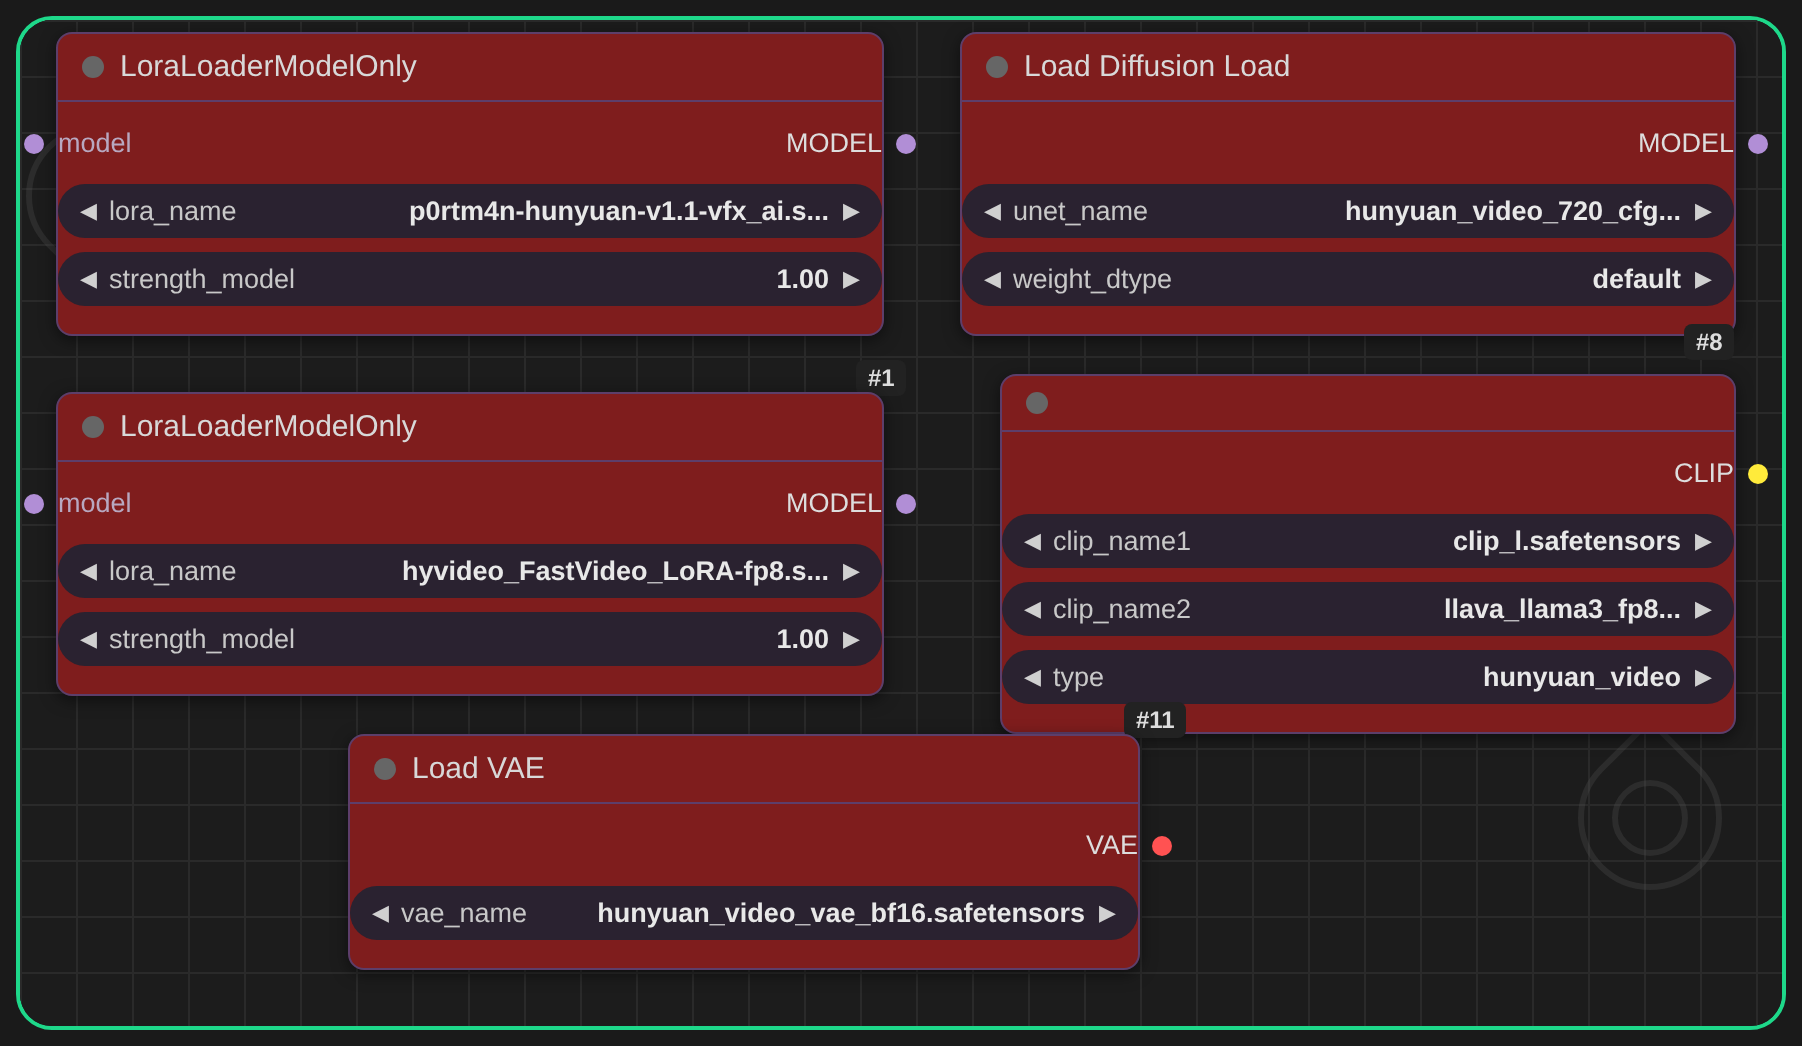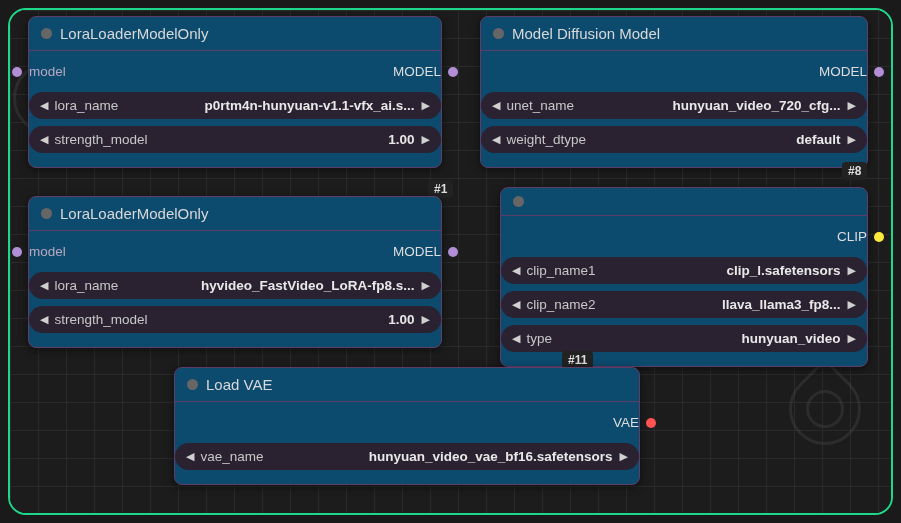--- a/index.html
+++ b/index.html
@@ -4,21 +4,21 @@
 <style>
 *{box-sizing:border-box;margin:0;padding:0}
 body{width:901px;height:523px;background:#1a1a1a;font-family:Arial,sans-serif;position:relative;overflow:hidden}
 .frame{position:absolute;inset:8px;border:2px solid #1ed88a;border-radius:18px;overflow:hidden}
 .grid{position:absolute;inset:0;background-image:linear-gradient(#2a2a2a 1px,transparent 1px),linear-gradient(90deg,#2a2a2a 1px,transparent 1px);background-size:28px 28px;background-color:#1c1c1c}
 .watermark{position:absolute;width:72px;height:72px;border:3px solid rgba(90,90,90,.25);border-radius:50% 0 50% 50%;transform:rotate(-45deg)}
 .watermark:before{content:"";position:absolute;inset:14px;border:3px solid rgba(90,90,90,.25);border-radius:50%}
 .wm1{left:3px;top:52px;transform:rotate(135deg)}
 .wm2{right:30px;bottom:68px;transform:rotate(-45deg)}
 .wires{position:absolute;inset:0;pointer-events:none}
-.node{position:absolute;background:#0c4a6e;border:1px solid #5d3e6a;border-radius:8px;box-shadow:0 2px 8px rgba(0,0,0,.5)}
+.node{position:absolute;background:#7f1d1d;border:1px solid #5d3e6a;border-radius:8px;box-shadow:0 2px 8px rgba(0,0,0,.5)}
 .node-head{display:flex;align-items:center;gap:8px;padding:8px 12px;border-bottom:1px solid #5d3e6a}
 .dot{width:11px;height:11px;border-radius:50%;background:#666}
 .node-title{color:#d8d8d8;font-size:15px}
 .node-body{padding:10px 0 14px}
 .io-row{display:flex;justify-content:space-between;align-items:center;padding:3px 0 6px;position:relative}
 .io-label{color:#b8a8c0;font-size:13.5px}
 .io-out{color:#ddd;font-size:13.5px;text-align:right}
 .port{width:10px;height:10px;border-radius:50%;background:#b18ed6;position:absolute}
 .port-l{left:-17px}
 .port-r{right:-17px}
@@ -97,21 +97,21 @@
         <span class="wlabel">strength_model</span>
         <span class="wval">1.00</span>
         <span class="arr">▶</span>
       </div>
     </div>
   </div>
 
   <div class="node" style="left:470px;top:6px;width:388px">
     <div class="node-head">
       <span class="dot"></span>
-      <span class="node-title">Model Diffusion Model</span>
+      <span class="node-title">Load Diffusion Load</span>
     </div>
     <div class="node-body">
       <div class="io-row">
         <span></span>
         <span class="io-out">MODEL</span>
         <span class="port port-r"></span>
       </div>
       <div class="widget">
         <span class="arr">◀</span>
         <span class="wlabel">unet_name</span>
@@ -153,21 +153,21 @@
       <div class="widget">
         <span class="arr">◀</span>
         <span class="wlabel">type</span>
         <span class="wval">hunyuan_video</span>
         <span class="arr">▶</span>
       </div>
     </div>
   </div>
   <div class="badge" style="left:552px;top:341px">#11</div>
 
-  <div class="node" style="left:164px;top:357px;width:466px">
+  <div class="node" style="left:164px;top:357px;width:396px">
     <div class="node-head">
       <span class="dot"></span>
       <span class="node-title">Load VAE</span>
     </div>
     <div class="node-body">
       <div class="io-row">
         <span></span>
         <span class="io-out">VAE</span>
         <span class="port port-r red"></span>
       </div>

